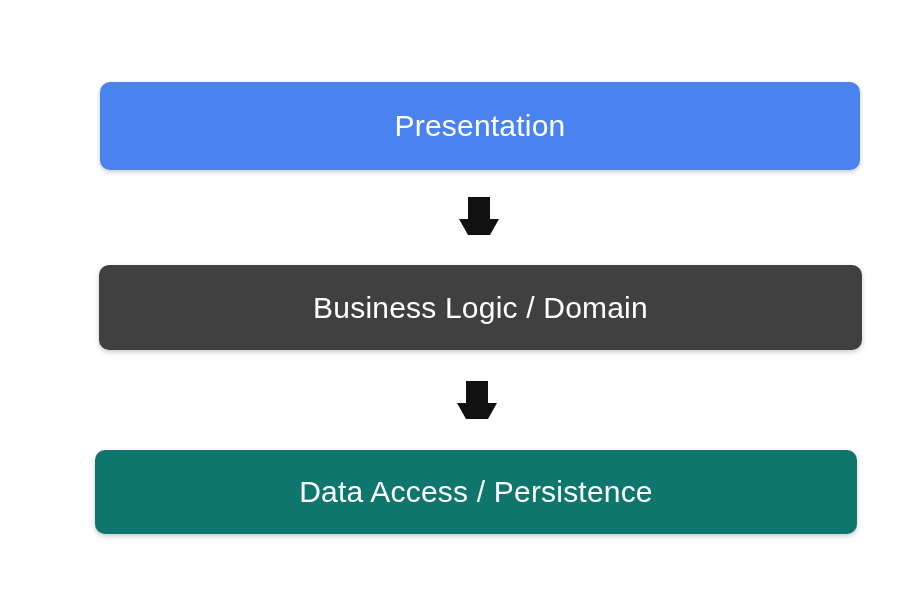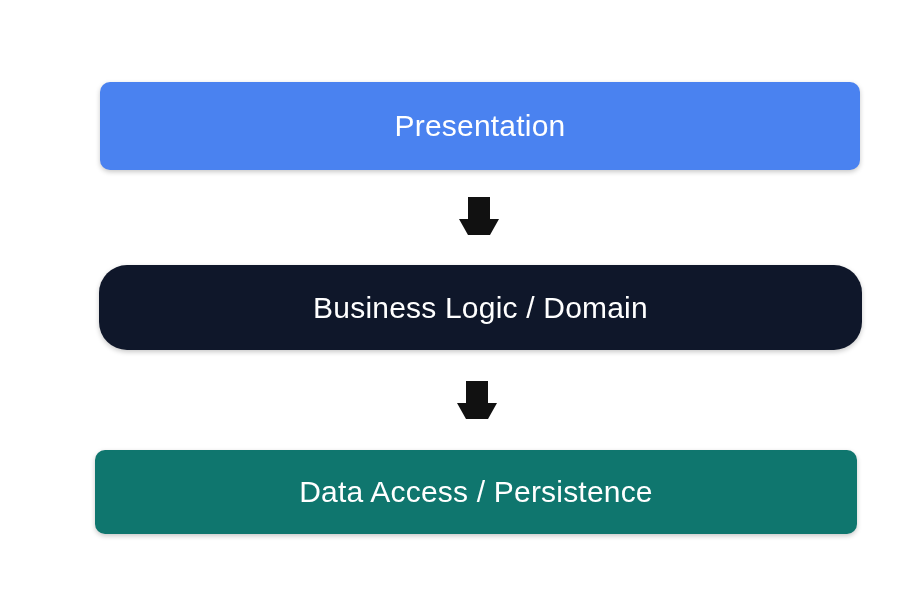--- a/index.html
+++ b/index.html
@@ -63,21 +63,21 @@
 
   <div class="layer-box box-presentation" style="background-color: rgb(74, 130, 240);">
     <span class="layer-label" style="color: rgb(255, 255, 255);">Presentation</span>
   </div>
 
   <div class="arrow arrow-1">
     <span class="arrow-shaft" style="background-color: rgb(17, 17, 17);"></span>
     <span class="arrow-head" style="border-top-color: rgb(17, 17, 17);"></span>
   </div>
 
-  <div class="layer-box box-business" style="background-color: #0f172a; border-radius: 28px;">
+  <div class="layer-box box-business" style="background-color: #404040;">
     <span class="layer-label" style="color: rgb(255, 255, 255);">Business Logic / Domain</span>
   </div>
 
   <div class="arrow arrow-2">
     <span class="arrow-shaft" style="background-color: rgb(17, 17, 17);"></span>
     <span class="arrow-head" style="border-top-color: rgb(17, 17, 17);"></span>
   </div>
 
   <div class="layer-box box-data" style="background-color: #0f766e;">
     <span class="layer-label" style="color: rgb(255, 255, 255);">Data Access / Persistence</span>

